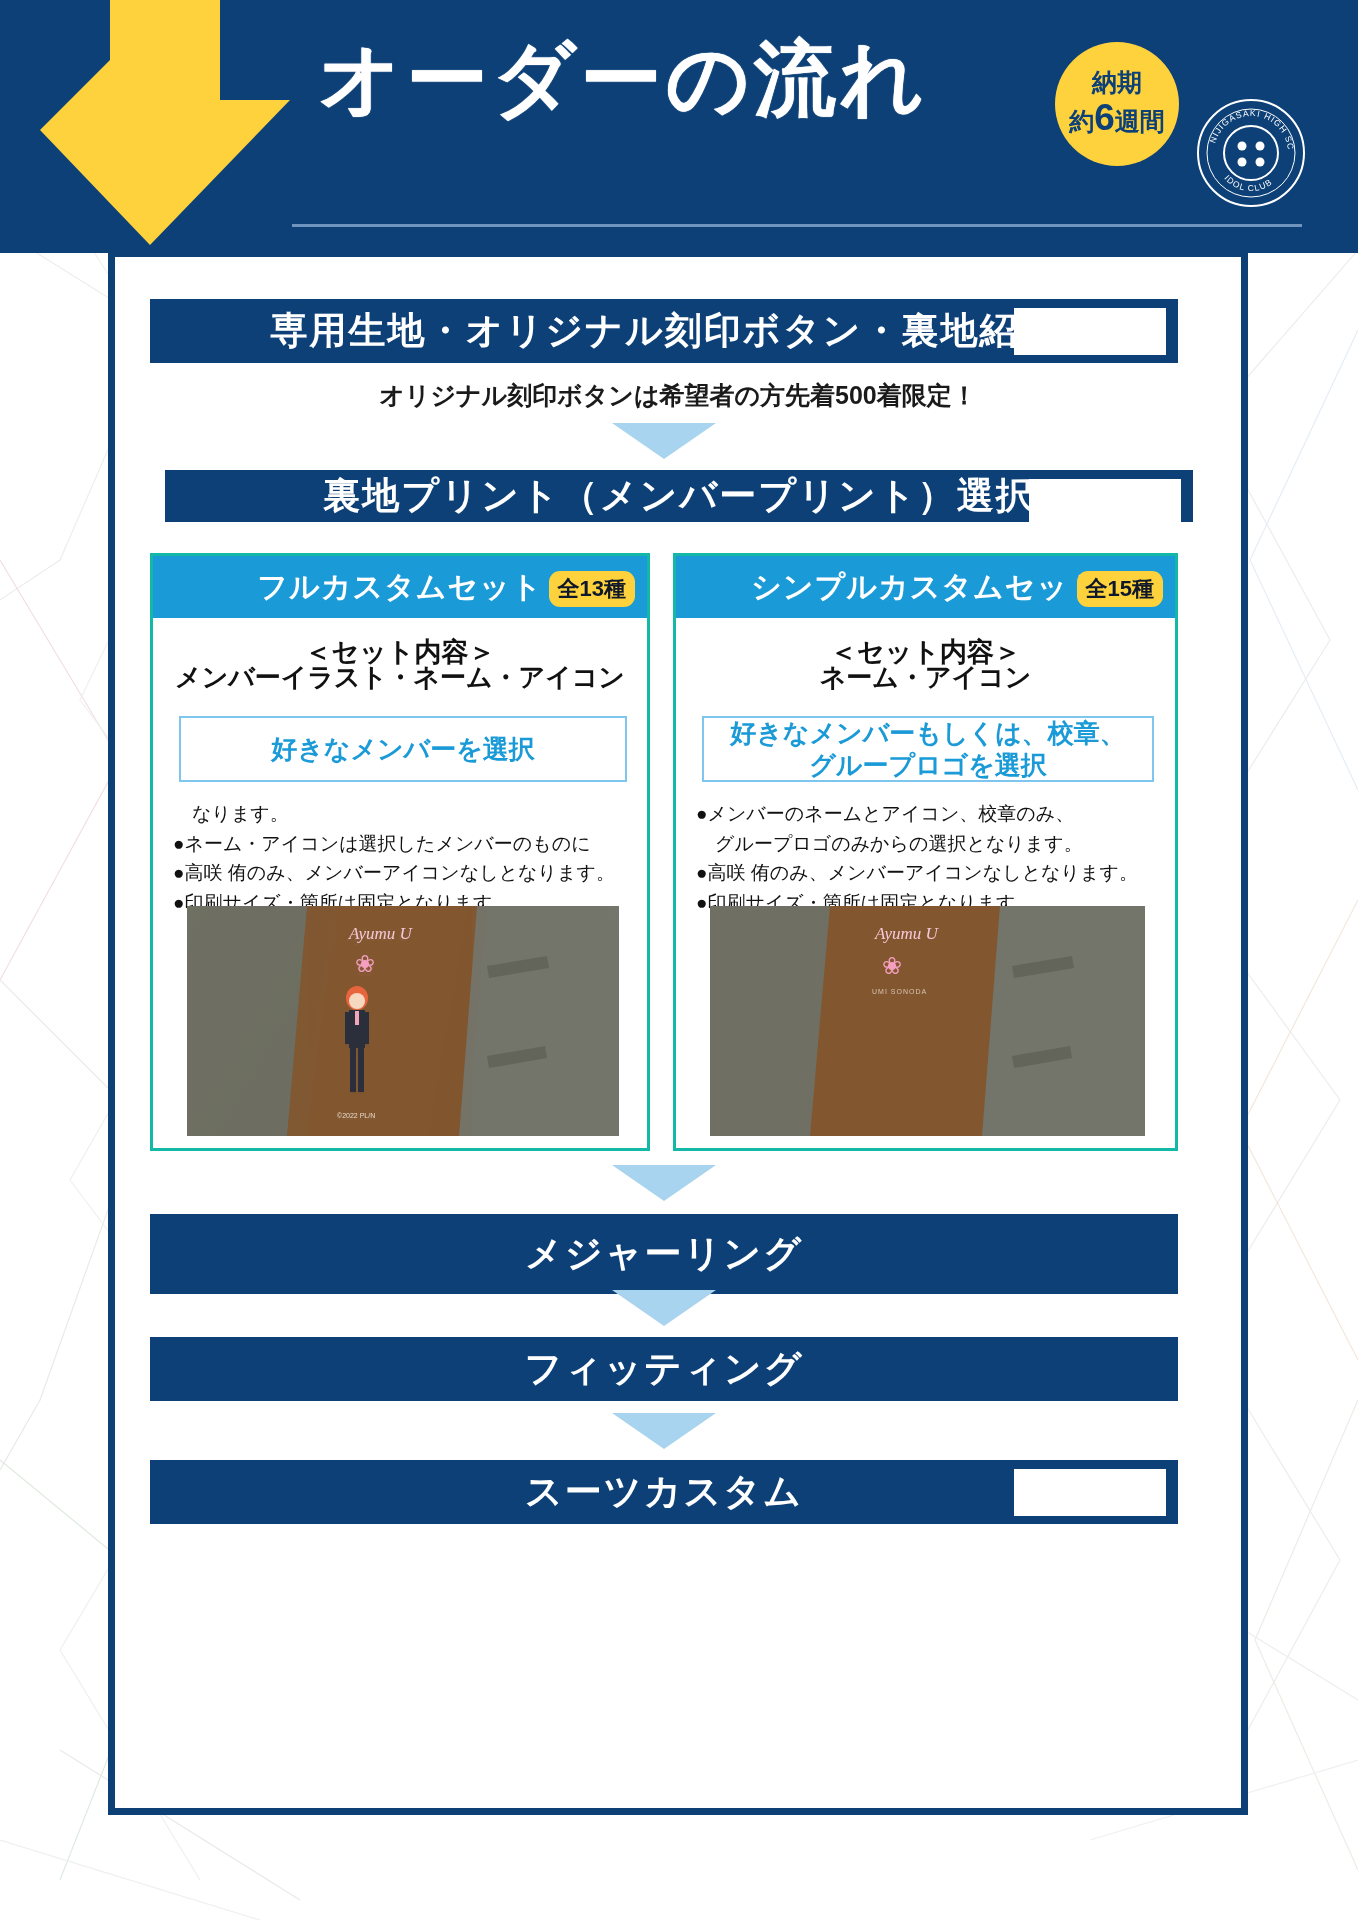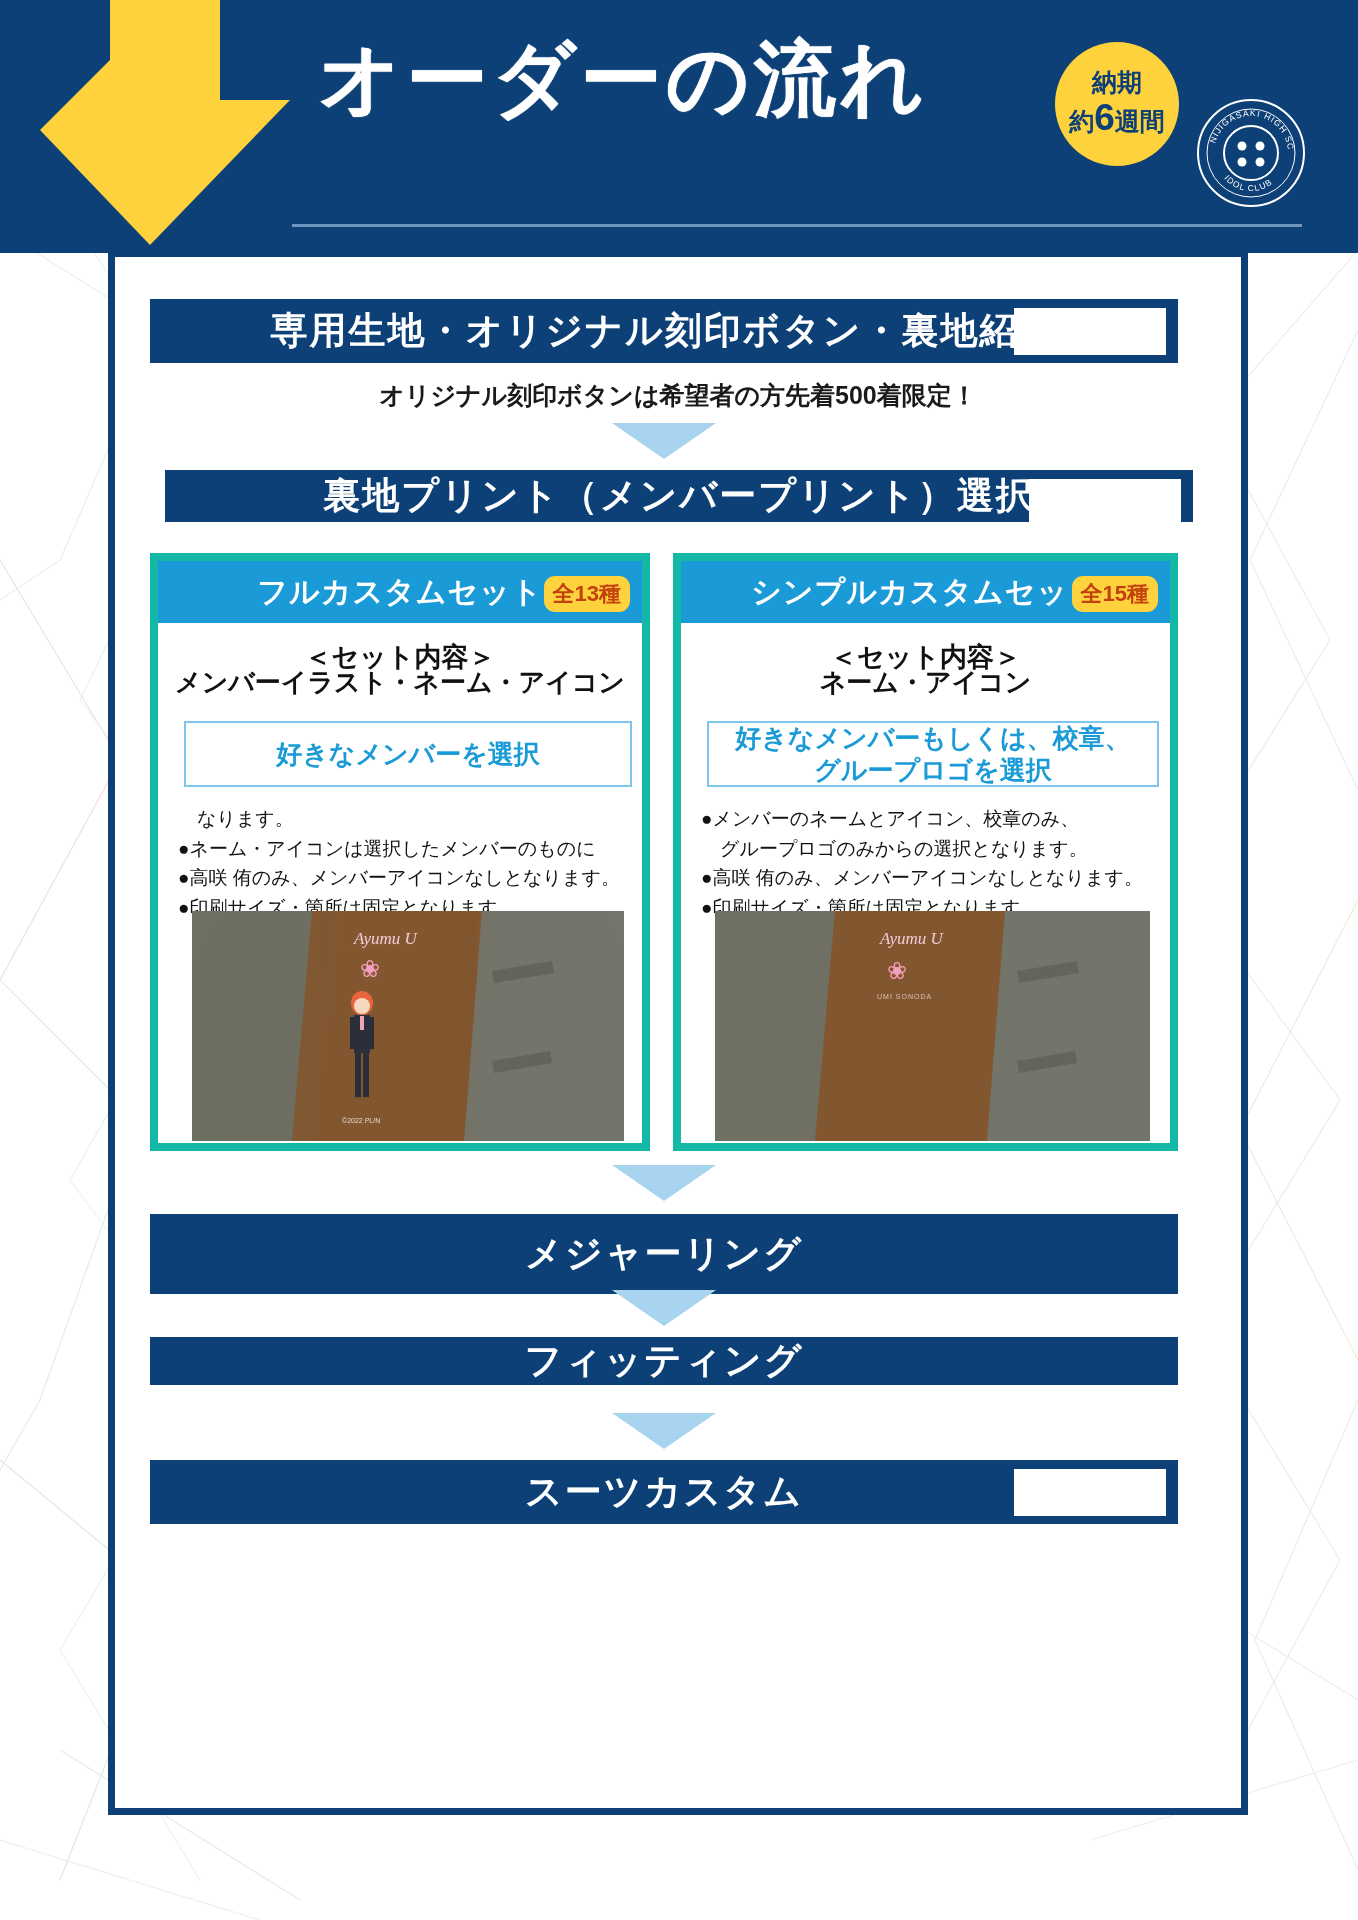--- a/index.html
+++ b/index.html
@@ -63,29 +63,29 @@
     color:#1a1a1a;
   }
 
   .arrow-down{
     position:absolute;width:0;height:0;border-left:52px solid transparent;
     border-right:52px solid transparent;border-top:36px solid #a9d4ef;
   }
 
   
   .panel{
-    position:absolute;border:8px solid #14b8a6;box-sizing:border-box;background:#fff;
+    position:absolute;border:3px solid #14b8a6;box-sizing:border-box;background:#fff;
   }
   .panel-head{
     position:absolute;left:0;top:0;width:100%;height:62px;background:#1a9ad6;
     display:flex;align-items:center;justify-content:center;
   }
   .panel-head .ph-title{color:#fff;font-size:30px;font-weight:bold;letter-spacing:1px;}
   .panel-head .ph-tag{
-    position:absolute;right:12px;top:15px;background:#fdd23c;color:#c2410c;
+    position:absolute;right:12px;top:15px;background:#fdd23c;color:#0f172a;
     font-size:22px;font-weight:bold;padding:3px 9px;border-radius:11px;margin-left:23px;
   }
   .setline1{
     position:absolute;width:100%;text-align:center;top:78px;font-size:27px;font-weight:bold;color:#111;
   }
   .setline2{
     position:absolute;width:100%;text-align:center;top:104px;font-size:26px;color:#111;font-weight:bold;
   }
   .selbox{
     position:absolute;border:2px solid #7ec6ee;background:#fff;display:flex;align-items:center;
@@ -278,21 +278,21 @@
   </div>
 
   <div class="arrow-down" style="left:497px;top:908px;"></div>
 
   <div class="bar" style="left:35px;top:957px;width:1028px;height:80px;">
     <span class="bar-label">メジャーリング</span>
   </div>
 
   <div class="arrow-down" style="left:497px;top:1033px;"></div>
 
-  <div class="bar" style="left:35px;top:1080px;width:1028px;height:48px;">
+  <div class="bar" style="left:35px;top:1080px;width:1028px;height:64px;">
     <span class="bar-label">フィッティング</span>
   </div>
 
   <div class="arrow-down" style="left:497px;top:1156px;"></div>
 
   <div class="bar" style="left:35px;top:1203px;width:1028px;height:64px;">
     <span class="bar-label">スーツカスタム</span>
     <span class="white-box"></span>
   </div>
 </div>

